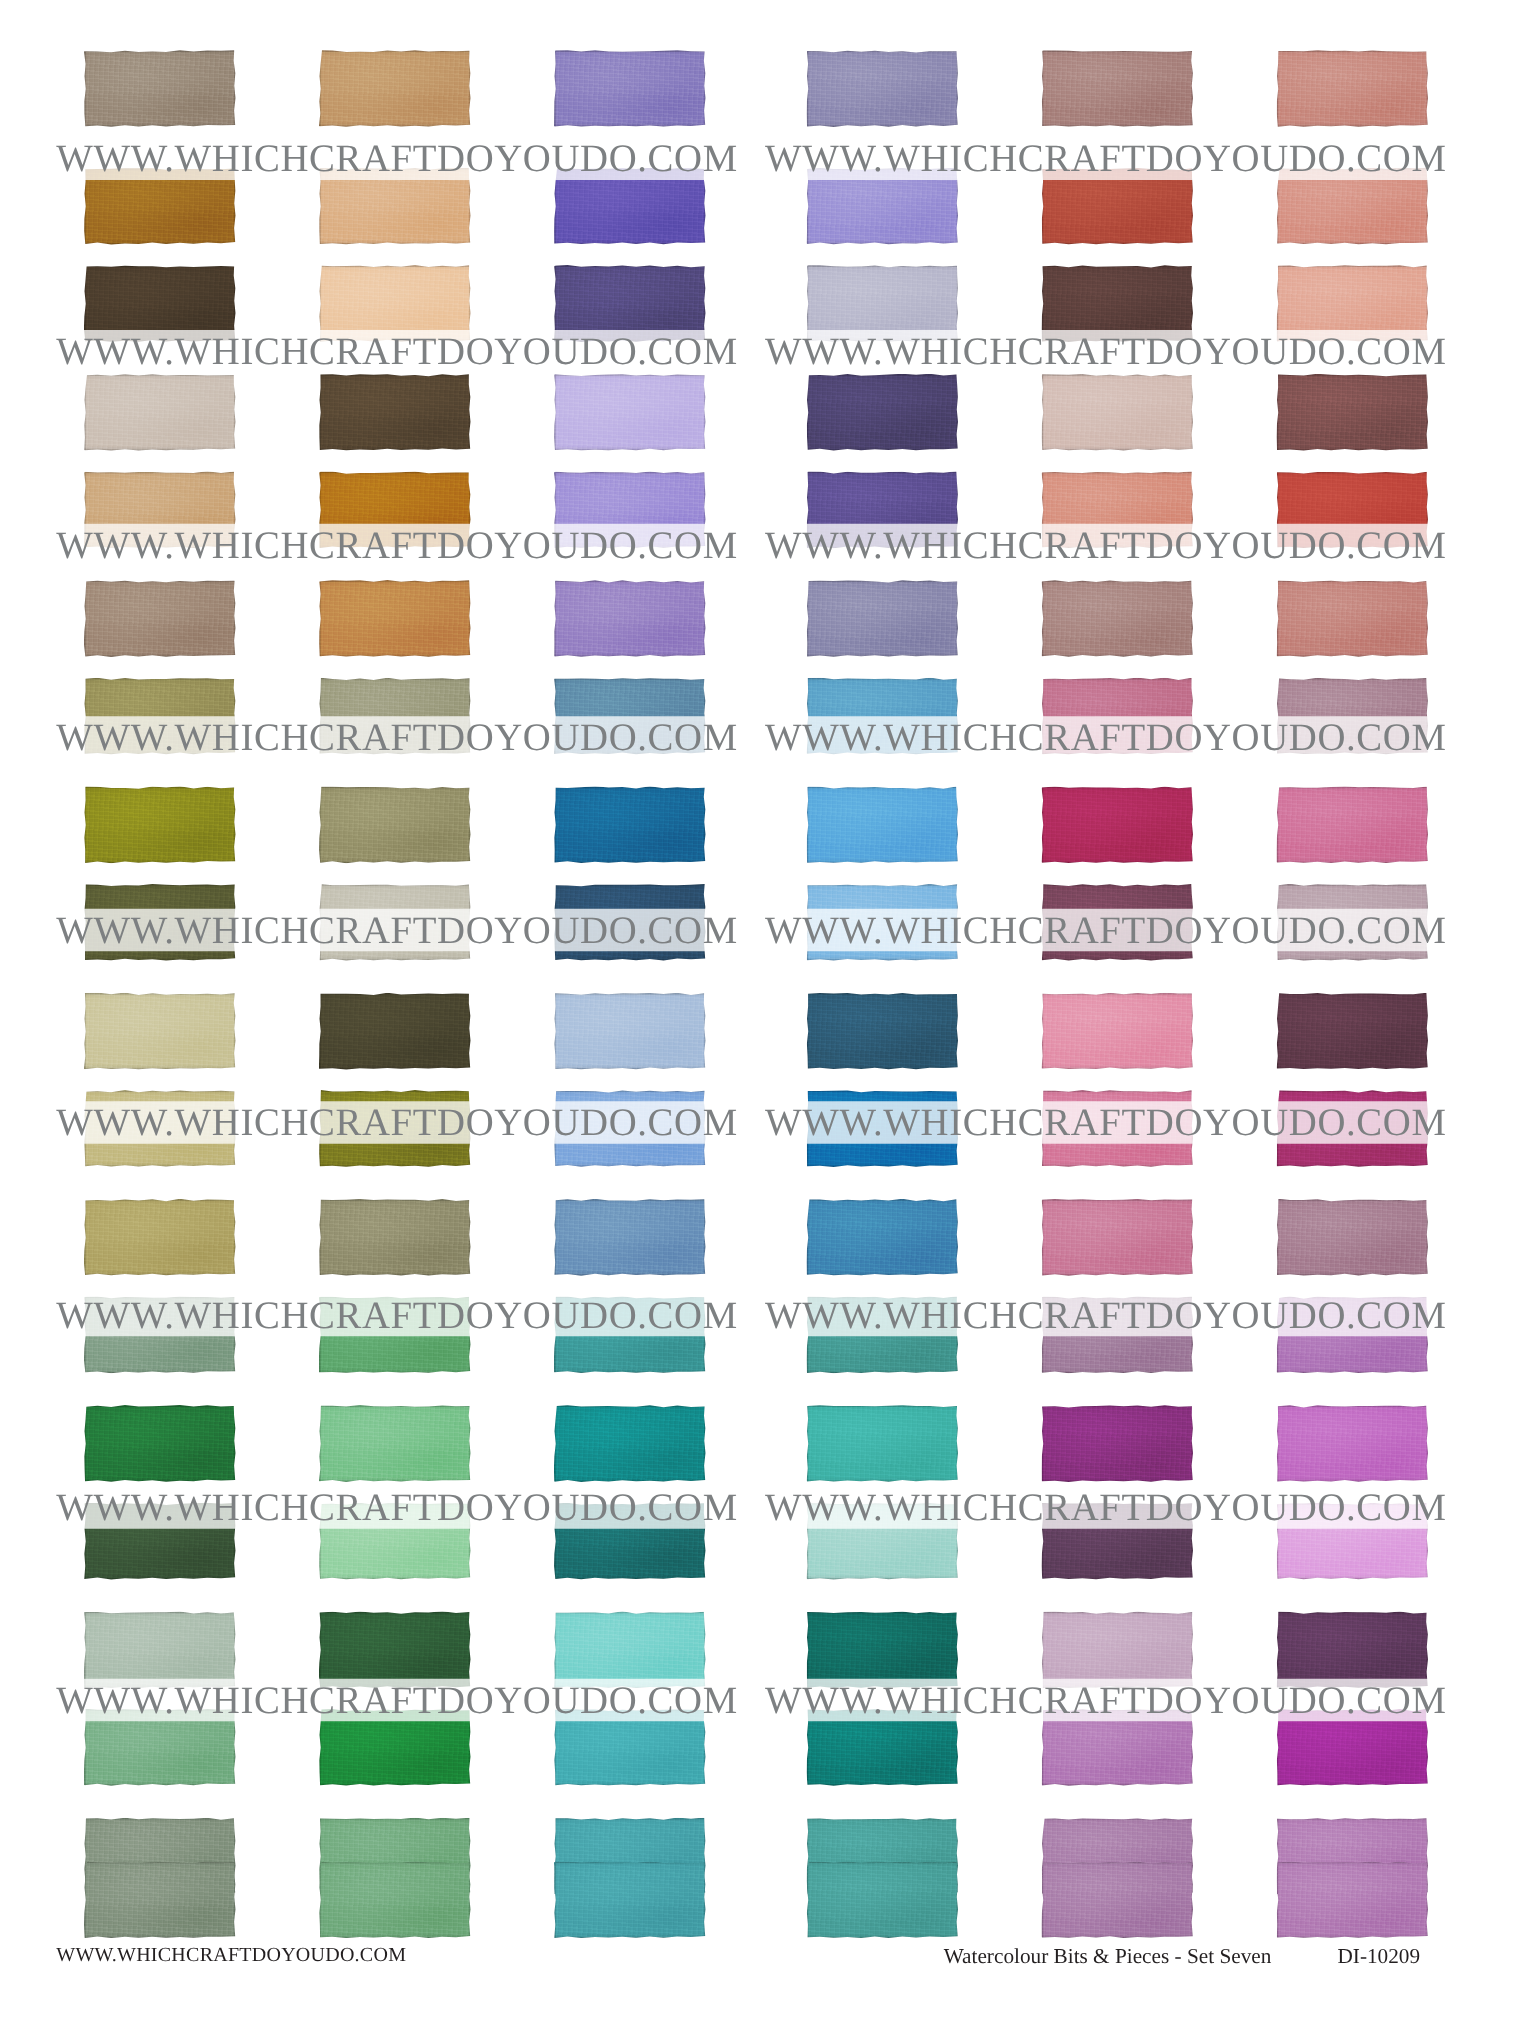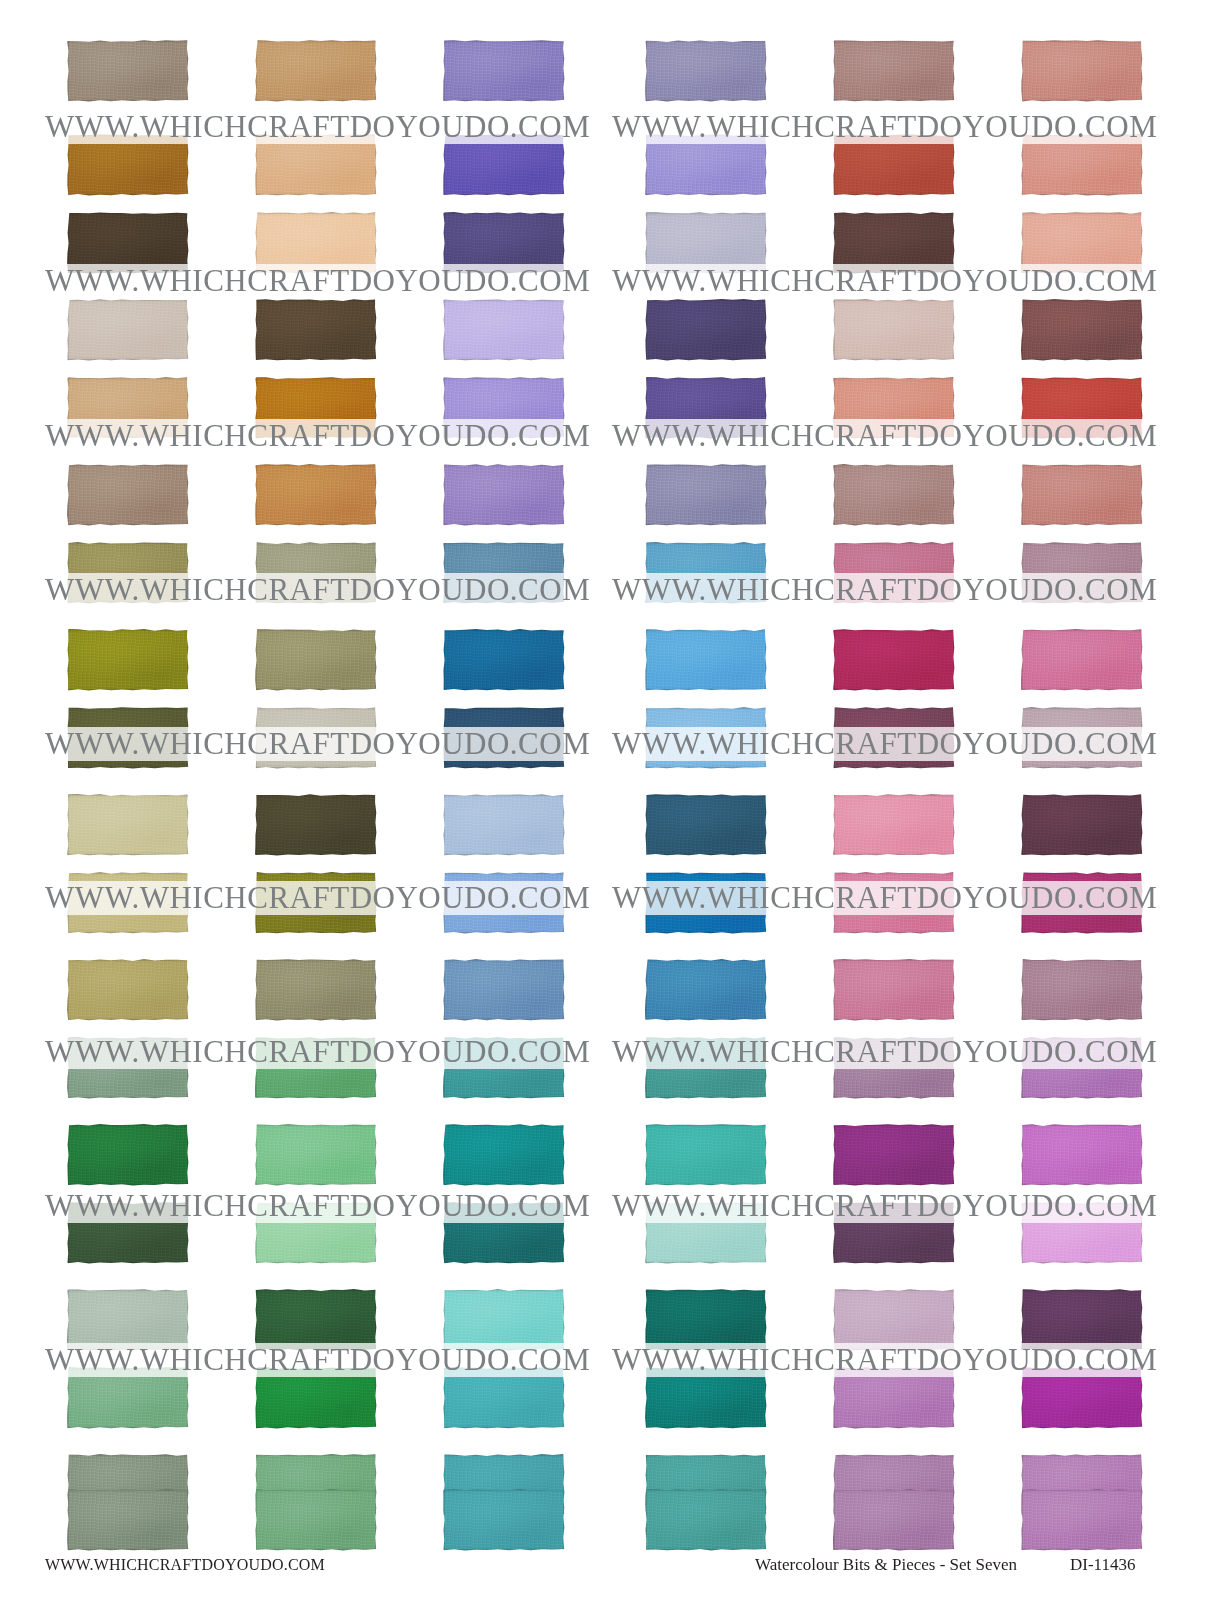--- a/index.html
+++ b/index.html
@@ -525,16 +525,16 @@
       </div>
       <div class="wm" style="left: 612px; top: 1343px; width: 545px;">
         <div class="band" style="background: rgba(255, 255, 255, 0.76);"></div>
         <div class="wmtext" style="color: rgb(125, 128, 130);">WWW.WHICHCRAFTDOYOUDO.COM</div>
       </div>
     </div>
 
   <div id="footer">
     <div class="ft" id="ft-site">WWW.WHICHCRAFTDOYOUDO.COM</div>
     <div class="ft" id="ft-title">Watercolour Bits &amp; Pieces - Set Seven</div>
-    <div class="ft" id="ft-code">DI-11436</div>
+    <div class="ft" id="ft-code">DI-10209</div>
   </div>
 
 </div>
 
 </body></html>

